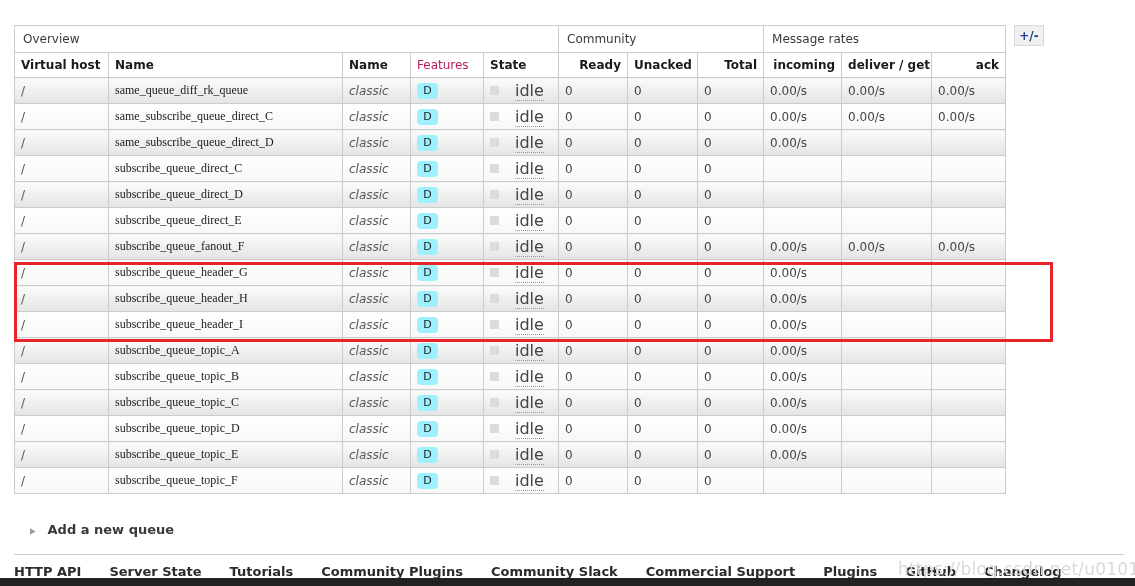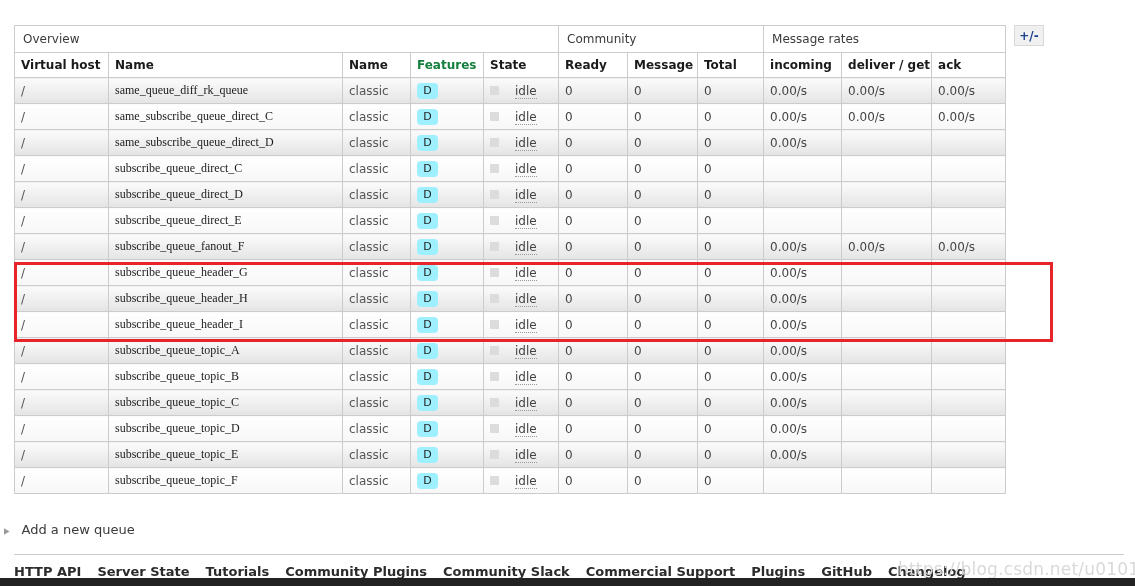--- a/index.html
+++ b/index.html
@@ -55,34 +55,34 @@
   }
 
   
   tr.col-head th {
     background: #ffffff;
     font-weight: bold;
     font-size: 12px;
     color: #1a1a1a;
     height: 25px;
   }
-  tr.col-head th.nosort { font-weight: bold; color: #15803d; }
-  tr.col-head th.num { text-align: left; margin-left: 8px; }
+  tr.col-head th.nosort { font-weight: normal; color: #be185d; }
+  tr.col-head th.num { text-align: right; margin-left: 8px; }
 
   
   tbody tr.odd td {
     background: linear-gradient(to bottom, #fbfbfb 0%, #e4e4e4 100%);
   }
   tbody tr.even td {
     background: linear-gradient(to bottom, #ffffff 0%, #f7f7f7 100%);
   }
 
   td.vhost { color: #555; font-size: 12px; }
   td.name  { font-weight: bold; color: #1a1a1a; font-size: 12px; font-family: Liberation Serif, serif; }
-  td.type  { color: #555; }
+  td.type  { color: #555; font-style: italic; }
   td.features { text-align: center; }
   td.num   { text-align: right; color: #444; padding-right: 8px; }
   td.rate  { text-align: right; color: #444; padding-right: 8px; }
 
   .dbadge {
     display: inline-block;
     min-width: 13px;
     padding: 1px 4px;
     background: #9ef0fe;
     border-radius: 4px;
@@ -96,21 +96,21 @@
   .state-box {
     display: inline-block;
     width: 9px;
     height: 9px;
     background: #dcdcdc;
     vertical-align: middle;
     margin-right: 16px;
   }
   .state-label {
     color: #444;
-    font-size: 12px;
+    font-size: 16px;
     border-bottom: 1px dotted #999;
     vertical-align: middle;
   }
 
   
   .plusminus {
     position: absolute;
     left: 1000px;
     top: 0px;
     width: 30px;
@@ -135,24 +135,24 @@
     height: 80px;
     border: 3px solid #e8242b;
     box-sizing: border-box;
     pointer-events: none;
     z-index: 5;
   }
 
   
   .add-queue {
     position: absolute;
-    left: 4px;
+    left: 30px;
     top: 522px;
     font-size: 13px;
-    font-weight: normal;
+    font-weight: bold;
     color: #3a3a3a;
     cursor: pointer;
   }
   .add-queue .tri {
     display: inline-block;
     color: #9a9a9a;
     font-size: 11px;
     margin-right: 12px;
     transform: scaleY(1.2);
   }
@@ -172,21 +172,21 @@
     top: 561px;
     width: 1121px;
     height: 25px;
   }
   .footer-nav a {
     display: inline-block;
     font-size: 13px;
     font-weight: bold;
     color: #2b2b2b;
     text-decoration: none;
-    margin-right: 16px;
+    margin-right: 28px;
     cursor: pointer;
   }
 
   
   .watermark {
     position: absolute;
     left: 898px;
     top: 559px;
     font-size: 17px;
     color: #d9d9d9;
@@ -233,21 +233,21 @@
           <th colspan="3">Community</th>
           <th colspan="3">Message rates</th>
         </tr>
         <tr class="col-head">
           <th>Virtual host</th>
           <th>Name</th>
           <th>Name</th>
           <th class="nosort">Features</th>
           <th>State</th>
           <th class="num">Ready</th>
-          <th class="num">Message</th>
+          <th class="num">Unacked</th>
           <th class="num">Total</th>
           <th class="num">incoming</th>
           <th class="num">deliver / get</th>
           <th class="num">ack</th>
         </tr>
       </thead>
       <tbody id="queues-body">
           <tr class="odd">
             <td class="vhost">/</td>
             <td class="name">same_queue_diff_rk_queue</td>

